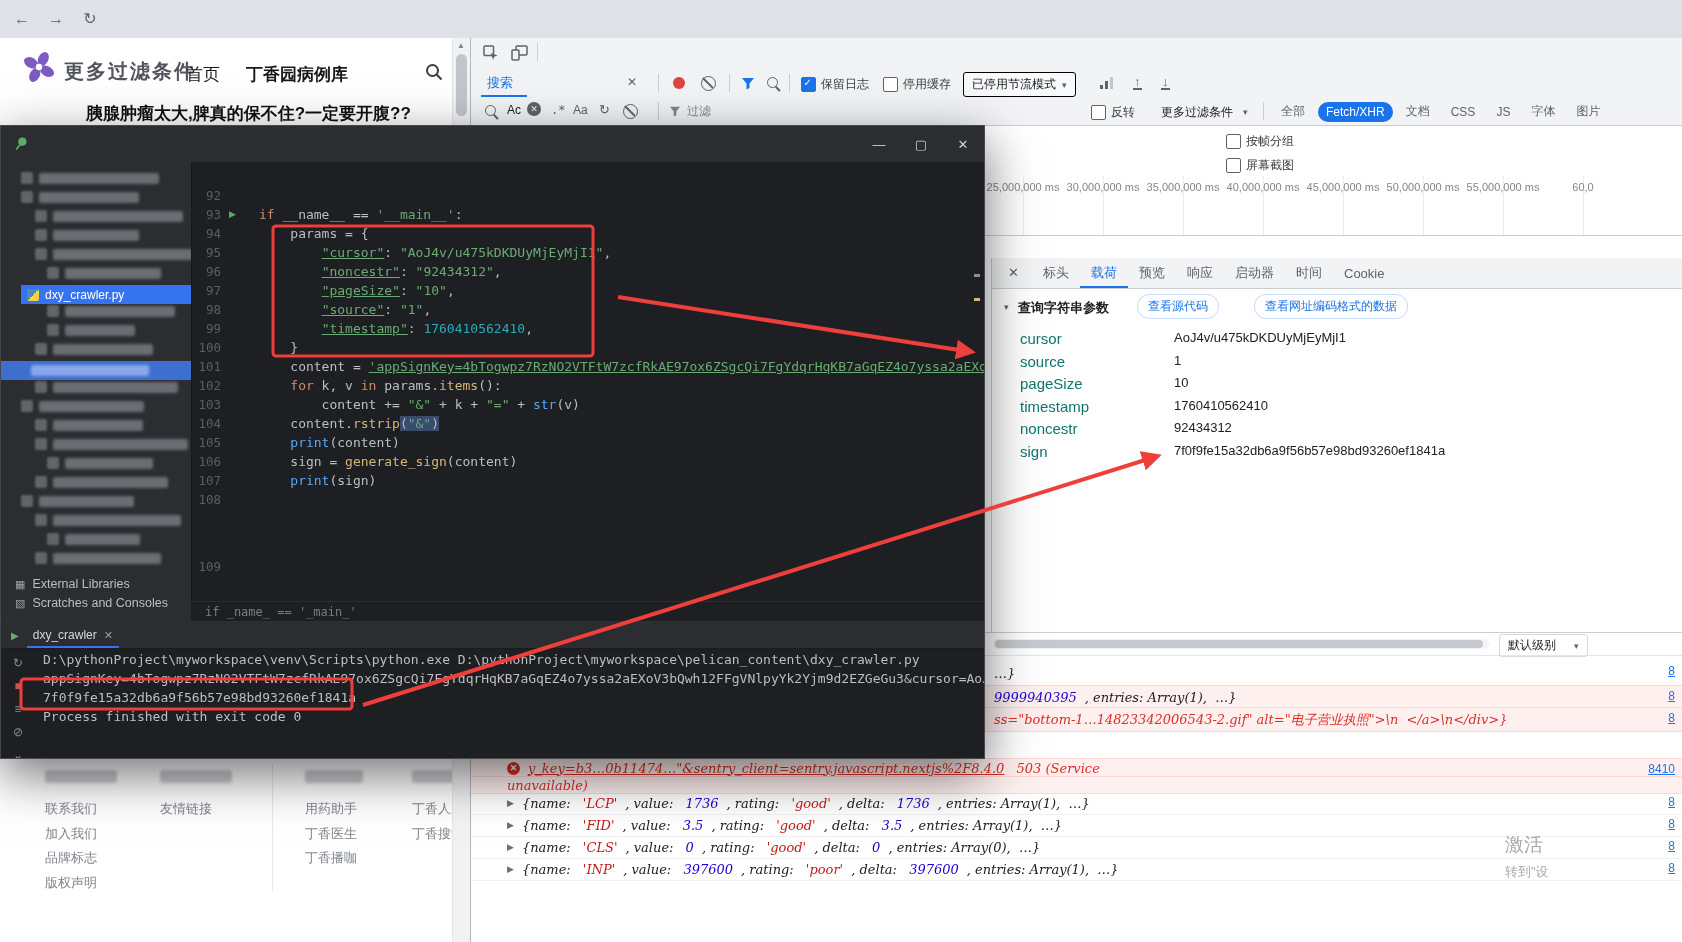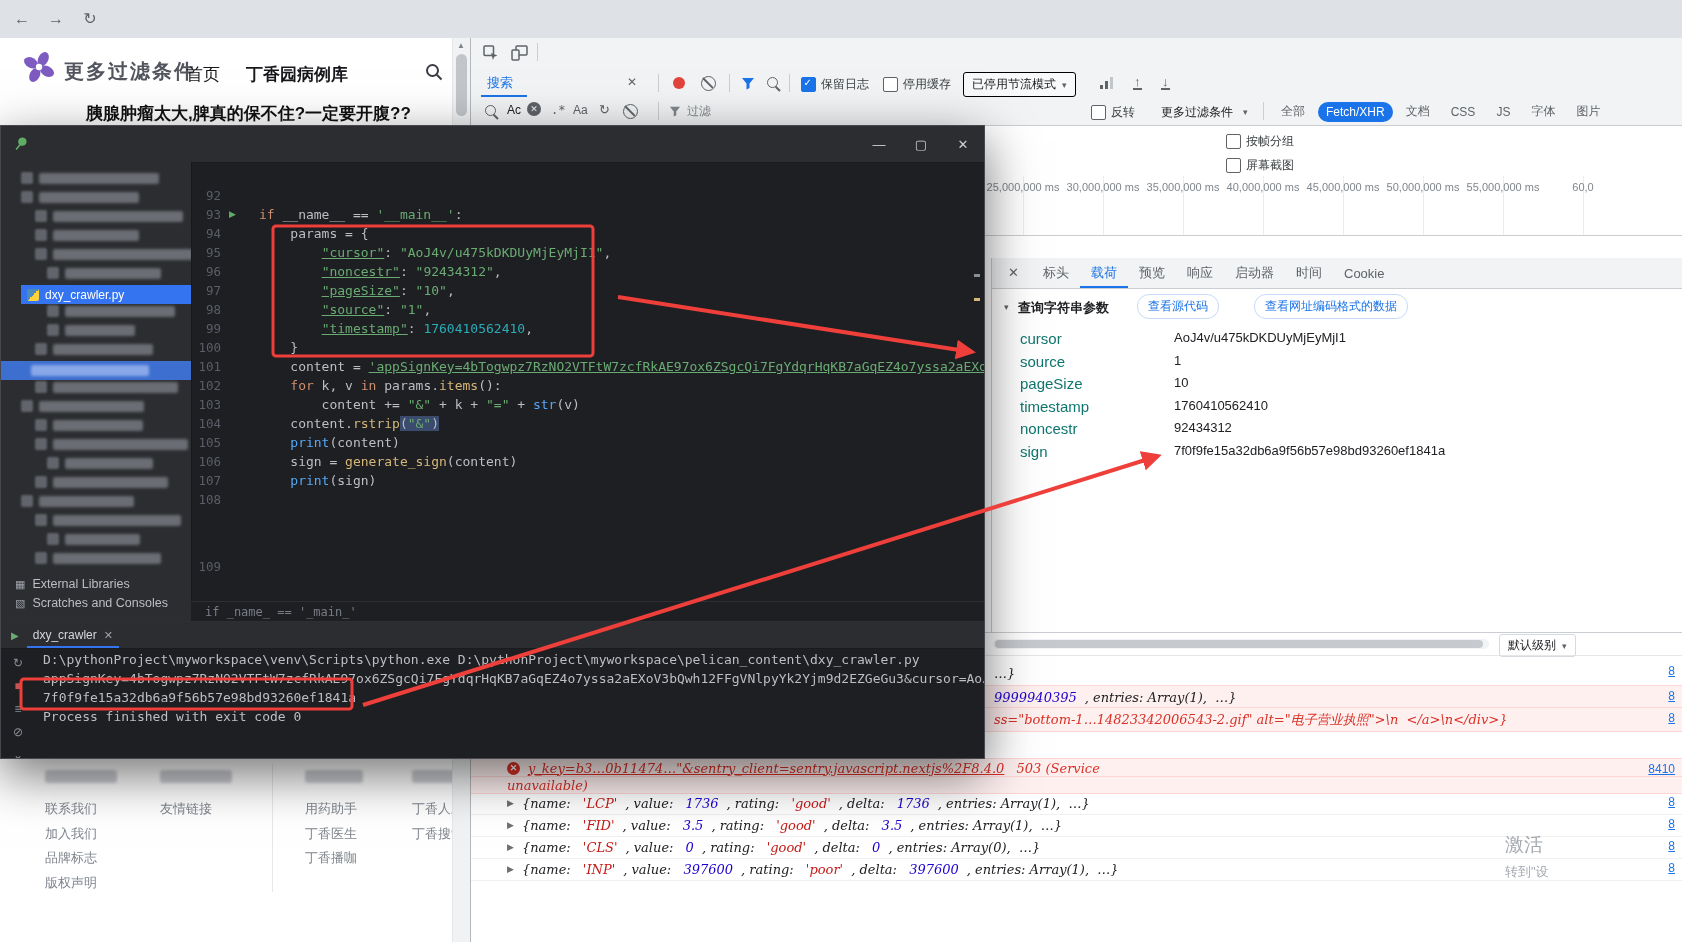--- a/index.html
+++ b/index.html
@@ -50,21 +50,21 @@
   .req-tab{font-size:13px;color:#5f6368;padding:0 11px;height:100%;display:flex;align-items:center;cursor:pointer}
   .req-tab.active{color:#1a73e8;box-shadow:inset 0 -2px 0 #1a73e8}
   .sec-title{position:absolute;font-size:13px;font-weight:bold;color:#202124}
   .mini-btn{position:absolute;font-size:12px;color:#1a73e8;border:1px solid #c6dafc;border-radius:12px;padding:3px 10px;background:#fff;cursor:pointer;white-space:nowrap}
   .param-name{position:absolute;left:28px;font-size:15px;color:#0f766e}
   .param-val{position:absolute;left:182px;font-size:13px;color:#202124;white-space:nowrap}
   #dt-console{position:absolute;left:0;top:594px;width:1212px;height:310px;border-top:1px solid #cacdd1;background:#fff}
   #con-toolbar{position:absolute;left:0;top:0;width:1212px;height:22px;border-bottom:1px solid #e6e6e6;background:#fff}
   #con-hscroll{position:absolute;left:522px;top:6px;width:496px;height:10px;background:#f1f3f4;border-radius:5px}
   #con-hscroll .thumb{position:absolute;left:2px;top:1px;width:488px;height:8px;background:#c6c9cd;border-radius:4px}
-  #con-level{position:absolute;left:1028px;top:1px;border:1px solid #d6d9dd;border-radius:3px;padding:2px 8px;font-size:12px;color:#202124;display:flex;gap:6px;align-items:center;cursor:pointer}
+  #con-level{position:absolute;left:1028px;top:1px;border:1px solid #d6d9dd;border-radius:3px;padding:2px 8px;font-size:12px;color:#202124;display:flex;gap:18px;align-items:center;cursor:pointer}
   .con-row{position:absolute;left:0;width:1212px;font:italic 13px "DejaVu Serif",serif;color:#202124;overflow:hidden}
   .con-row.error{background:#fff0f0;border-top:1px solid #ffd6d6;border-bottom:1px solid #ffd6d6}
   .con-row.log{border-bottom:1px solid #f0f0f0}
   .con-inner{position:absolute;top:0;bottom:0;display:flex;align-items:center;gap:8px;white-space:pre}
   .c-p{color:#202124}.c-n{color:#1c00cf}.c-s{color:#c41a16}.c-e{color:#d93025}
   .c-l{color:#d93025;text-decoration:underline}
   .con-badge{position:absolute;right:8px;top:3px;font:12px "Liberation Sans",sans-serif;color:#1a73e8;text-decoration:underline;cursor:pointer}
   .con-tri{color:#6e6e6e;font-size:9px;font-style:normal}
   .err-x{width:13px;height:13px;border-radius:50%;background:#d93025;color:#fff;font:bold 9px/13px "Liberation Sans",sans-serif;text-align:center;font-style:normal;flex:0 0 13px}
   

